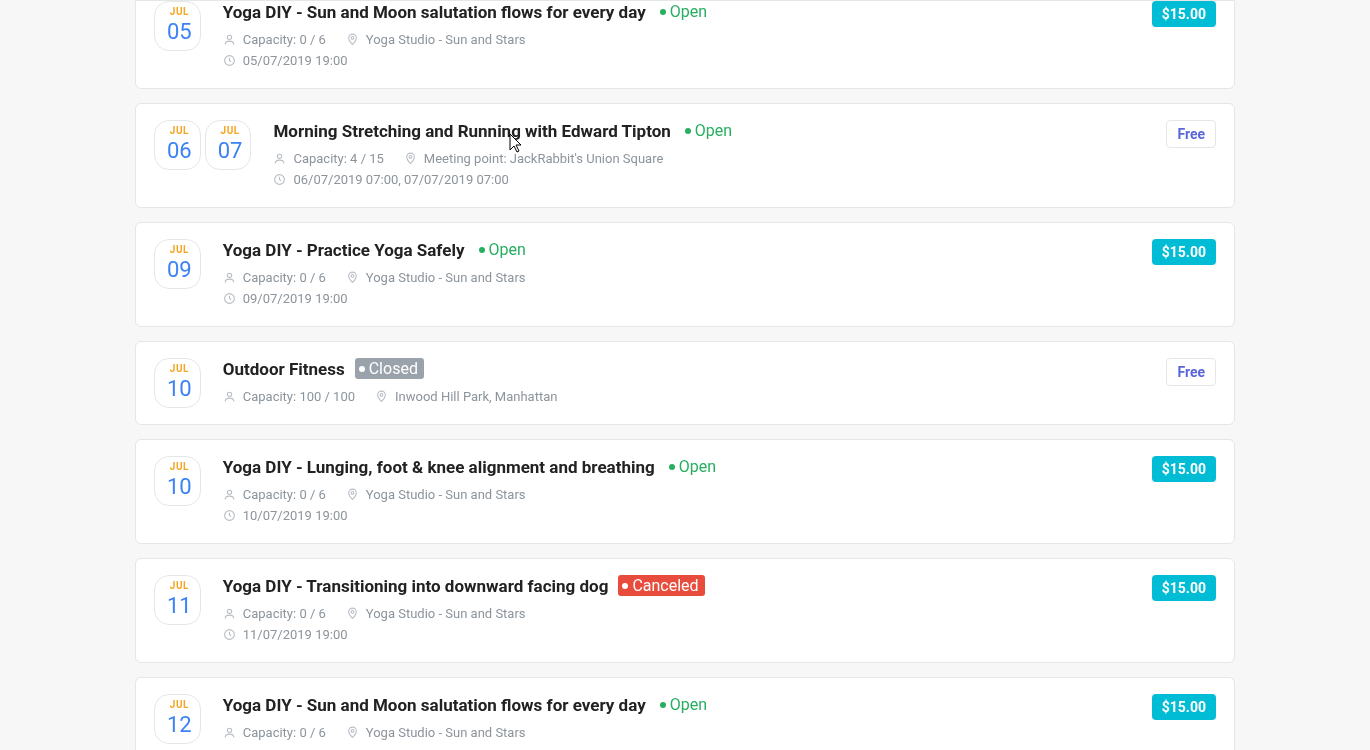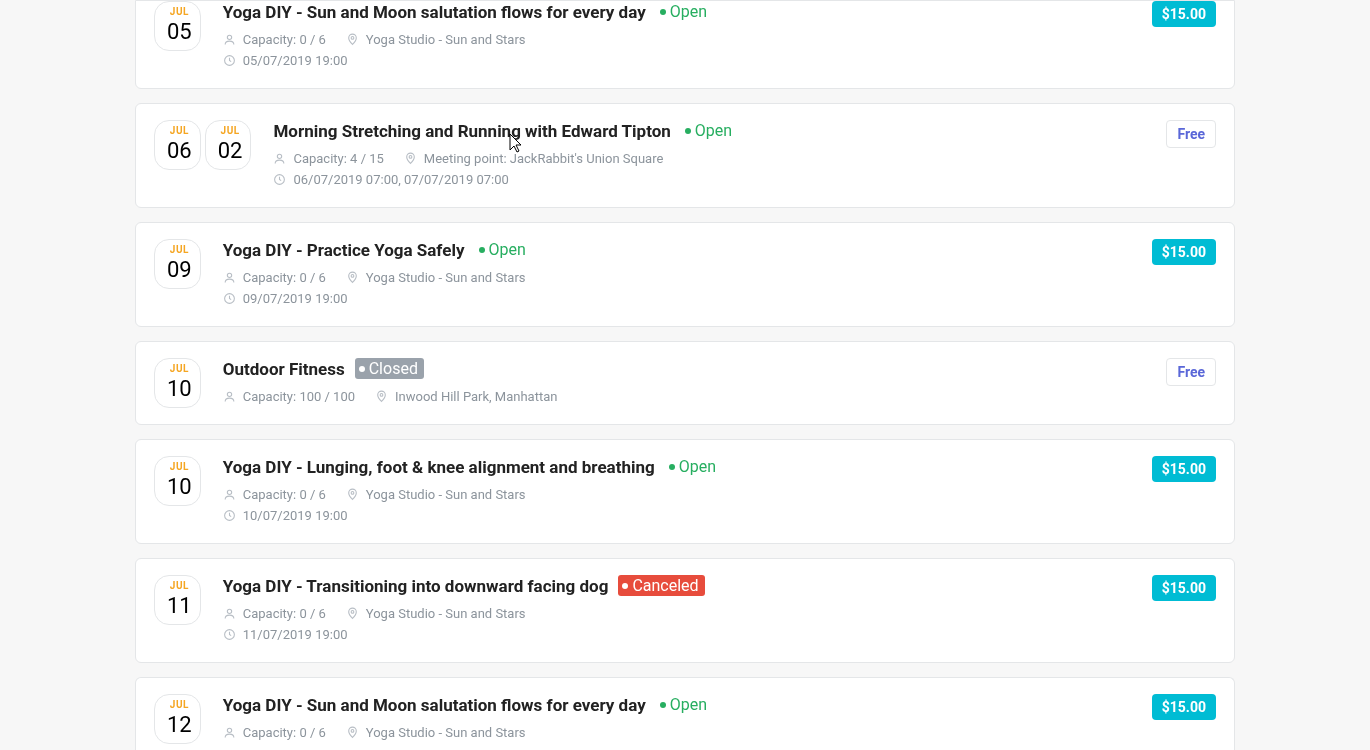--- a/index.html
+++ b/index.html
@@ -41,21 +41,21 @@
   }
   .date-month {
     font-size: 10px;
     font-weight: 700;
     color: #f5a623;
     letter-spacing: 0.5px;
   }
   .date-day {
     font-size: 22px;
     font-weight: 400;
-    color: #000000;
+    color: #3b82f6;
     margin-top: 2px;
   }
   .content-col { flex: 1; min-width: 0; }
   .title-row {
     display: flex;
     align-items: center;
     gap: 10px;
     margin-bottom: 10px;
     flex-wrap: wrap;
   }
@@ -163,21 +163,21 @@
       <div class="price-col"><span class="price-badge price-paid">$15.00</span></div>
     </div>
     <div class="card">
       <div class="date-col">
         <div class="date-box">
           <div class="date-month">JUL</div>
           <div class="date-day">06</div>
         </div>
         <div class="date-box">
           <div class="date-month">JUL</div>
-          <div class="date-day">02</div>
+          <div class="date-day">07</div>
         </div>
       </div>
       <div class="content-col">
         <div class="title-row">
           <span class="event-title">Morning Stretching and Running with Edward Tipton</span>
           <span class="status-badge status-open">
             <span class="dot"></span>
             <span>Open</span>
           </span>
         </div>

